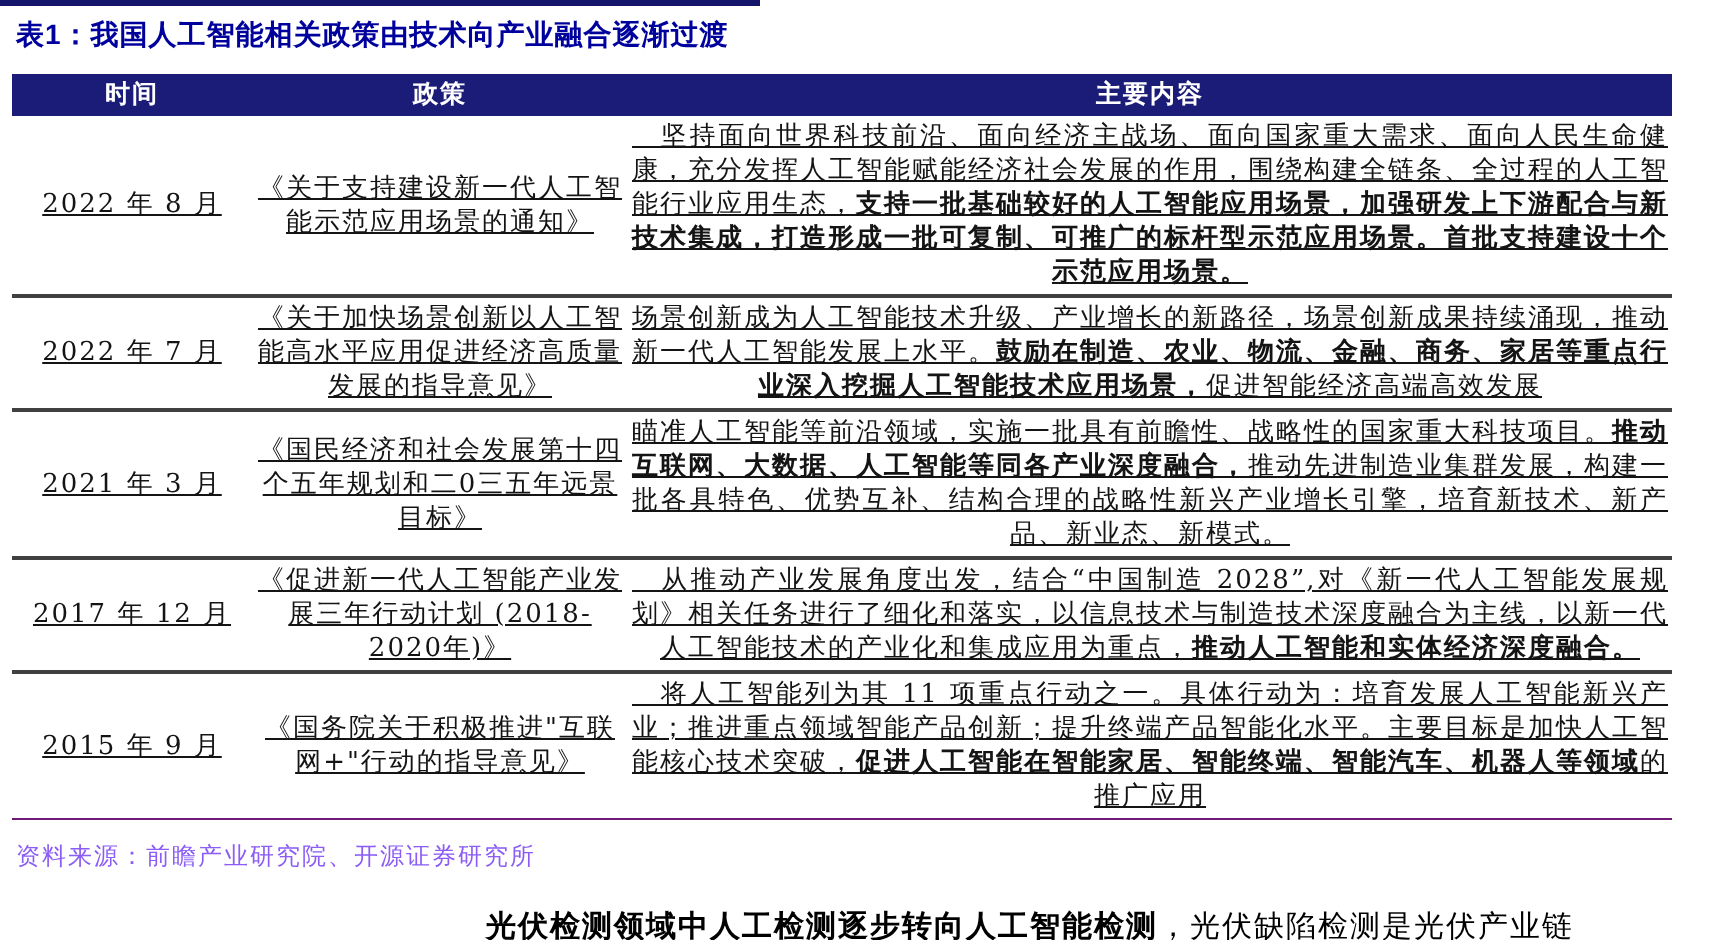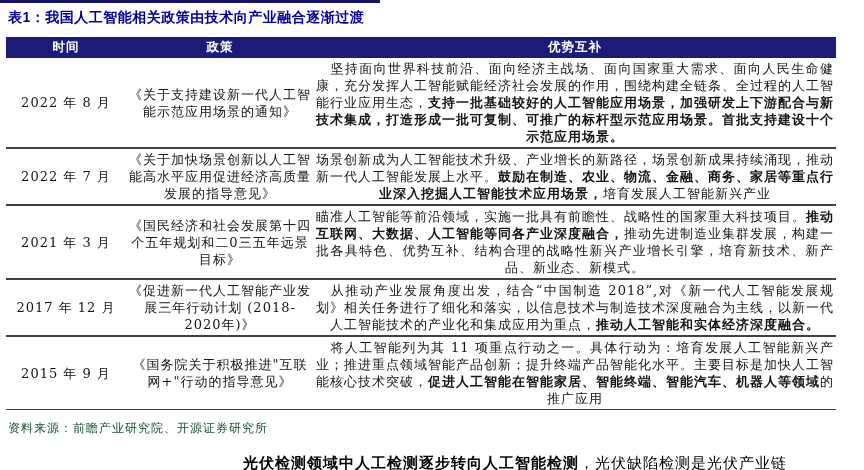--- a/index.html
+++ b/index.html
@@ -25,33 +25,34 @@
     text-align:center;
   }
   .col-time{width:120px;}
   .col-policy{width:188px;}
   .col-content{width:522px;}
   table.policy-table td{
     border-top:2px solid #404040;
     vertical-align:middle;color:#141414;
     font-size:13px;line-height:17px;letter-spacing:1px;
     padding:2px 2px;
+    text-decoration:underline;
   }
   table.policy-table tbody tr:first-child td{border-top:none;}
   table.policy-table tbody tr:last-child td{border-bottom:1px solid #701a75;}
   td.cell-time{text-align:center;white-space:nowrap;letter-spacing:0.5px;margin-top:28px;}
   td.cell-policy{text-align:center;padding:2px 8px;}
   td.cell-content{
     text-align:justify;text-align-last:center;-moz-text-align-last:center;
     padding:3px 3px;
   }
   .seg-bold{font-weight:bold;}
   .source-line{
     position:absolute;top:420px;left:8px;
-    font-size:12px;color:#14532d;letter-spacing:1px;
+    font-size:12px;color:#8b5cf6;letter-spacing:1px;
   }
   .footer-partial{
     position:absolute;top:454px;left:243px;white-space:nowrap;
     font-size:15px;color:#000000;letter-spacing:1px;
   }
 </style>
 </head>
 <body>
 
 <div class="page">
@@ -61,43 +62,43 @@
   <table class="policy-table">
     <colgroup>
       <col class="col-time">
         <col class="col-policy">
         <col class="col-content">
     </colgroup>
     <thead>
       <tr id="header-row">
           <th>时间</th>
           <th>政策</th>
-          <th>优势互补</th>
+          <th>主要内容</th>
         </tr>
     </thead>
     <tbody id="table-body">
         <tr>
           <td class="cell-time">2022 年 8 月</td>
           <td class="cell-policy">《关于支持建设新一代人工智能示范应用场景的通知》</td>
           <td class="cell-content"><span>　坚持面向世界科技前沿、面向经济主战场、面向国家重大需求、面向人民生命健康，充分发挥人工智能赋能经济社会发展的作用，围绕构建全链条、全过程的人工智能行业应用生态，</span><span class="seg-bold">支持一批基础较好的人工智能应用场景，加强研发上下游配合与新技术集成，打造形成一批可复制、可推广的标杆型示范应用场景。首批支持建设十个示范应用场景。</span></td>
         </tr>
         <tr>
           <td class="cell-time">2022 年 7 月</td>
           <td class="cell-policy">《关于加快场景创新以人工智能高水平应用促进经济高质量发展的指导意见》</td>
-          <td class="cell-content"><span>场景创新成为人工智能技术升级、产业增长的新路径，场景创新成果持续涌现，推动新一代人工智能发展上水平。</span><span class="seg-bold">鼓励在制造、农业、物流、金融、商务、家居等重点行业深入挖掘人工智能技术应用场景，</span><span>培育发展人工智能新兴产业</span></td>
+          <td class="cell-content"><span>场景创新成为人工智能技术升级、产业增长的新路径，场景创新成果持续涌现，推动新一代人工智能发展上水平。</span><span class="seg-bold">鼓励在制造、农业、物流、金融、商务、家居等重点行业深入挖掘人工智能技术应用场景，</span><span>促进智能经济高端高效发展</span></td>
         </tr>
         <tr>
           <td class="cell-time">2021 年 3 月</td>
           <td class="cell-policy">《国民经济和社会发展第十四个五年规划和二0三五年远景目标》</td>
           <td class="cell-content"><span>瞄准人工智能等前沿领域，实施一批具有前瞻性、战略性的国家重大科技项目。</span><span class="seg-bold">推动互联网、大数据、人工智能等同各产业深度融合，</span><span>推动先进制造业集群发展，构建一批各具特色、优势互补、结构合理的战略性新兴产业增长引擎，培育新技术、新产品、新业态、新模式。</span></td>
         </tr>
         <tr>
           <td class="cell-time">2017 年 12 月</td>
           <td class="cell-policy">《促进新一代人工智能产业发展三年行动计划 (2018-2020年)》</td>
-          <td class="cell-content"><span>　从推动产业发展角度出发，结合“中国制造 2018”,对《新一代人工智能发展规划》相关任务进行了细化和落实，以信息技术与制造技术深度融合为主线，以新一代人工智能技术的产业化和集成应用为重点，</span><span class="seg-bold">推动人工智能和实体经济深度融合。</span></td>
+          <td class="cell-content"><span>　从推动产业发展角度出发，结合“中国制造 2028”,对《新一代人工智能发展规划》相关任务进行了细化和落实，以信息技术与制造技术深度融合为主线，以新一代人工智能技术的产业化和集成应用为重点，</span><span class="seg-bold">推动人工智能和实体经济深度融合。</span></td>
         </tr>
         <tr>
           <td class="cell-time">2015 年 9 月</td>
           <td class="cell-policy">《国务院关于积极推进"互联网+"行动的指导意见》</td>
           <td class="cell-content"><span>　将人工智能列为其 11 项重点行动之一。具体行动为：培育发展人工智能新兴产业；推进重点领域智能产品创新；提升终端产品智能化水平。主要目标是加快人工智能核心技术突破，</span><span class="seg-bold">促进人工智能在智能家居、智能终端、智能汽车、机器人等领域</span><span>的推广应用</span></td>
         </tr>
       </tbody>
   </table>
 
   <div class="source-line">资料来源：前瞻产业研究院、开源证券研究所</div>

